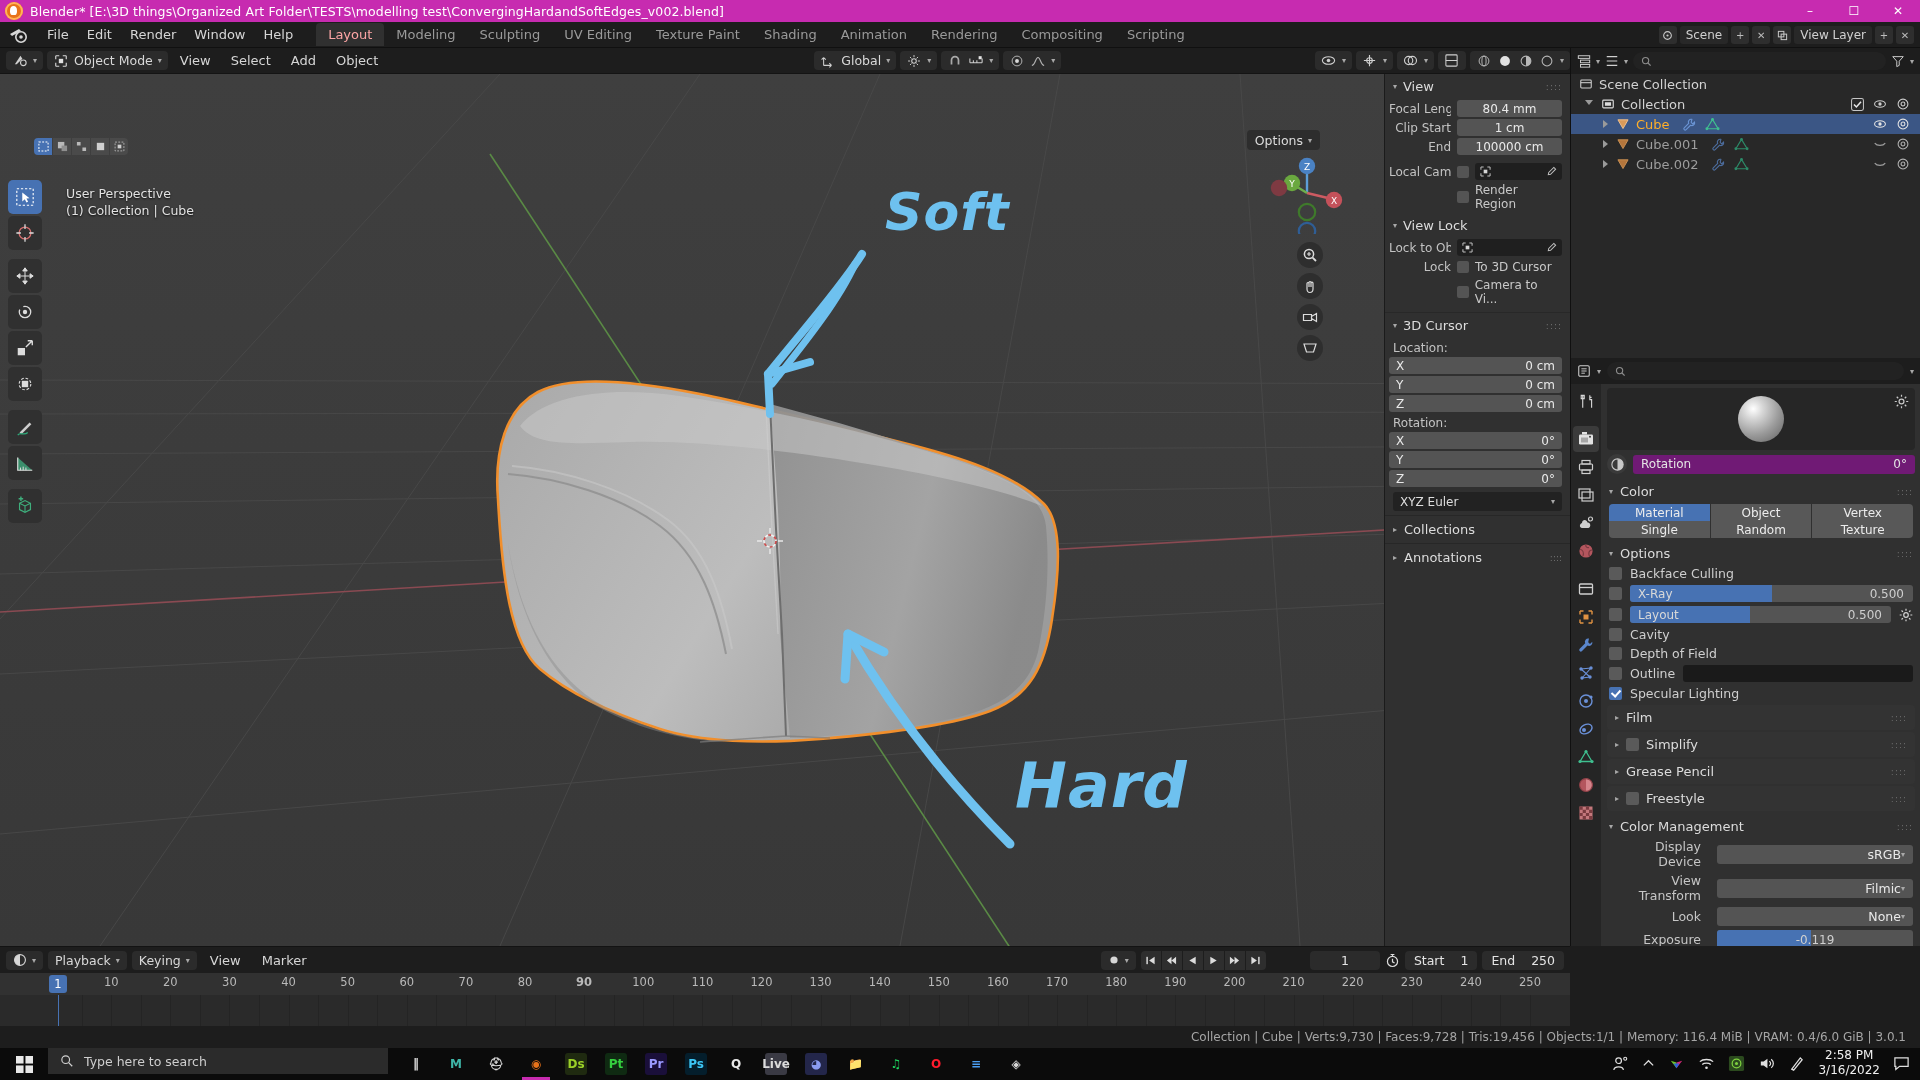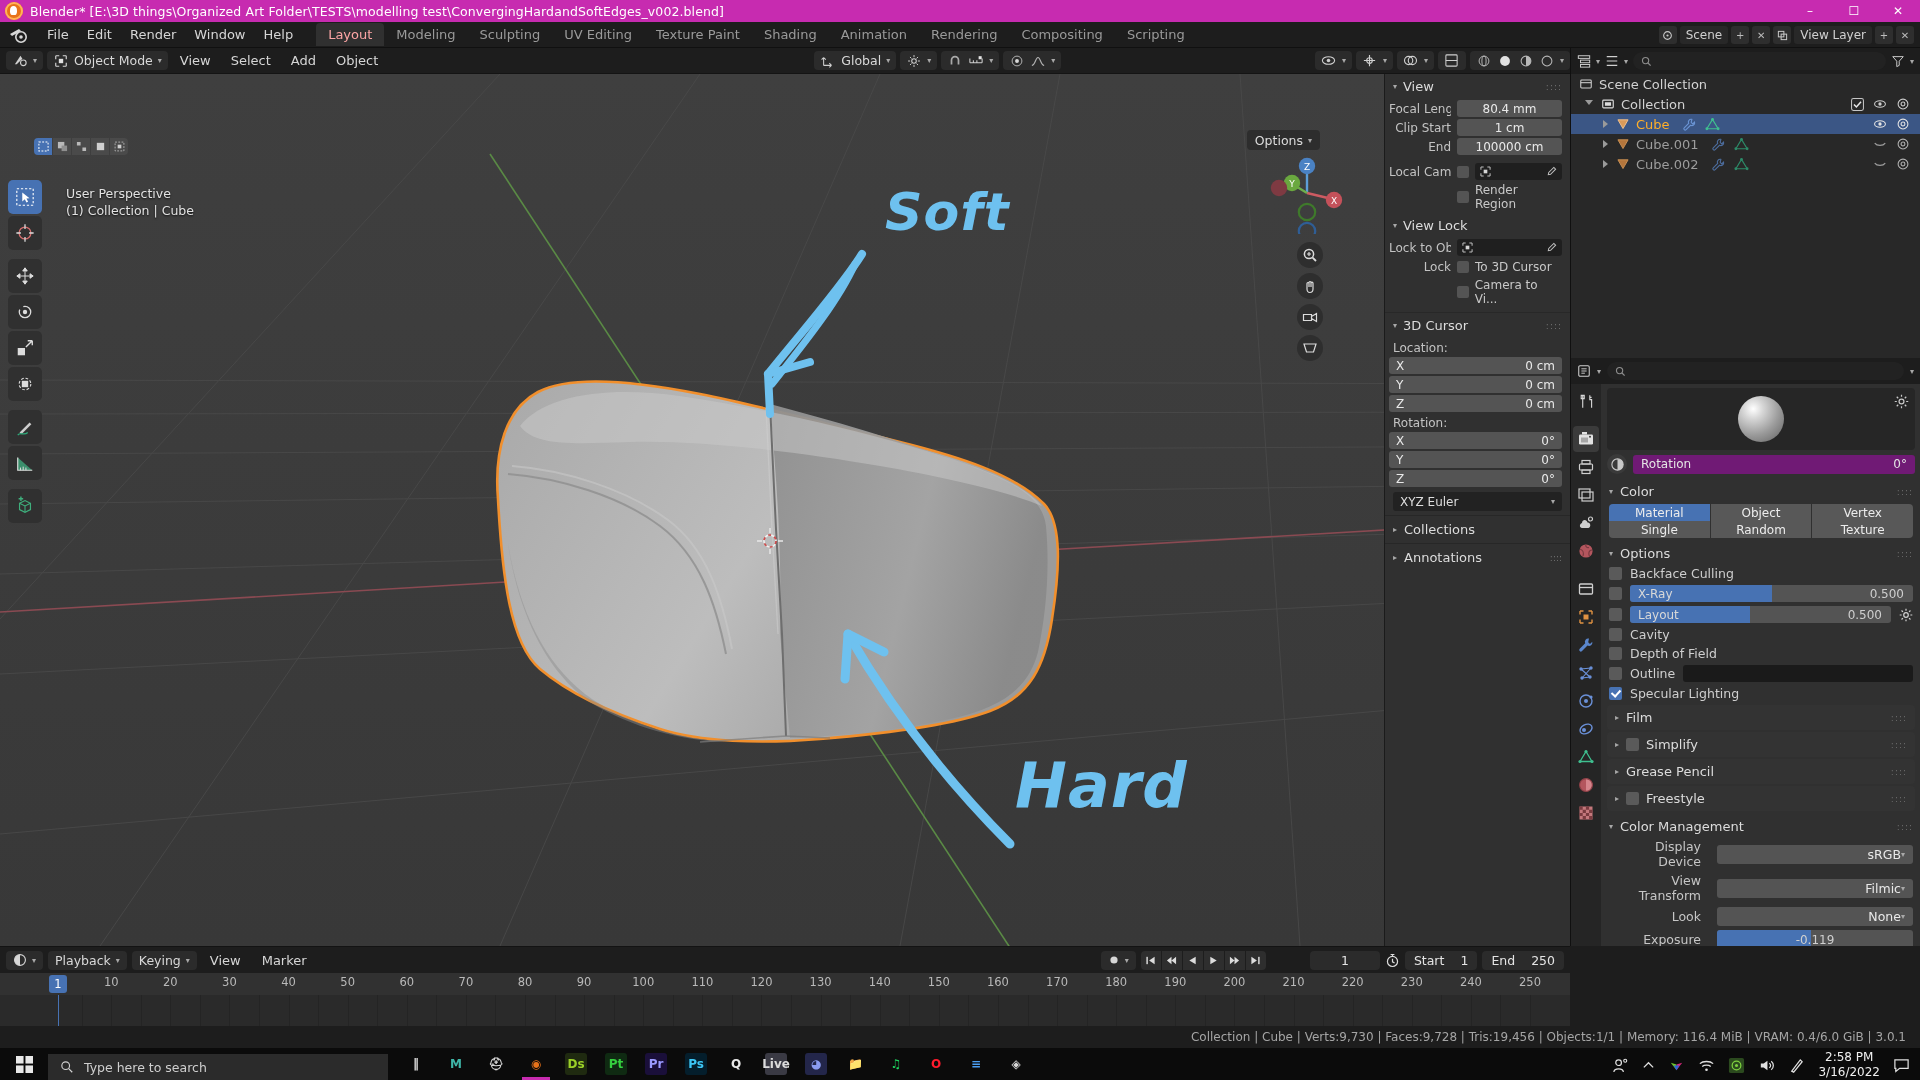--- a/index.html
+++ b/index.html
@@ -214,21 +214,21 @@
       display:flex; align-items:center; justify-content:center; font-size:11.5px; color:#fff; transform:translateX(-50%);}
   .playline { position:absolute; top:18px; width:1px; bottom:0; background:#4772b3;}
 
   
   .statusbar { position:absolute; left:0; top:1026px; width:1920px; height:22px; background:#1d1d1d;
       display:flex; align-items:center; justify-content:flex-end; padding-right:14px; }
   .status-txt { font-size:12px; color:#a5a5a5; }
 
   
   .taskbar { position:absolute; left:0; top:1048px; width:1920px; height:32px; background:#0b0b0b;
-      display:flex; align-items:flex-end; }
+      display:flex; align-items:flex-start; }
   .start-btn { width:48px; height:32px; display:flex; align-items:center; justify-content:center;}
   .search-box { width:340px; height:26px; background:#2b2b2b; border-radius:0; display:flex; align-items:center;
       gap:10px; padding:0 12px; color:#cfcfcf; font-size:12.5px; }
   .tb-apps { display:flex; align-items:center; gap:0px; margin-left:8px;}
   .tb-app { width:40px; height:32px; display:flex; align-items:center; justify-content:center; position:relative;}
   .tb-app.active:after{ content:""; position:absolute; left:6px; right:6px; bottom:0; height:3px; background:#c72bb0;}
   .tray { margin-left:auto; display:flex; align-items:center; gap:13px; padding-right:10px; color:#e0e0e0;}
   .clock { font-size:12px; line-height:1.25; text-align:center; color:#f0f0f0;}
   .ico { display:inline-flex; align-items:center; justify-content:center; }
 </style>
@@ -1380,21 +1380,21 @@
 
     <div class="tl-ruler" id="tl-ruler">
         <div class="tl-tick" style="left: 111.205px;">10</div>
         <div class="tl-tick" style="left: 170.321px;">20</div>
         <div class="tl-tick" style="left: 229.438px;">30</div>
         <div class="tl-tick" style="left: 288.554px;">40</div>
         <div class="tl-tick" style="left: 347.671px;">50</div>
         <div class="tl-tick" style="left: 406.787px;">60</div>
         <div class="tl-tick" style="left: 465.904px;">70</div>
         <div class="tl-tick" style="left: 525.02px;">80</div>
-        <div class="tl-tick" style="left: 584.137px;">90</div>
+        <div class="tl-tick" style="left: 584.137px; font-weight: bold;">90</div>
         <div class="tl-tick" style="left: 643.253px;">100</div>
         <div class="tl-tick" style="left: 702.369px;">110</div>
         <div class="tl-tick" style="left: 761.486px;">120</div>
         <div class="tl-tick" style="left: 820.602px;">130</div>
         <div class="tl-tick" style="left: 879.719px;">140</div>
         <div class="tl-tick" style="left: 938.835px;">150</div>
         <div class="tl-tick" style="left: 997.952px;">160</div>
         <div class="tl-tick" style="left: 1057.07px;">170</div>
         <div class="tl-tick" style="left: 1116.18px;">180</div>
         <div class="tl-tick" style="left: 1175.3px;">190</div>

